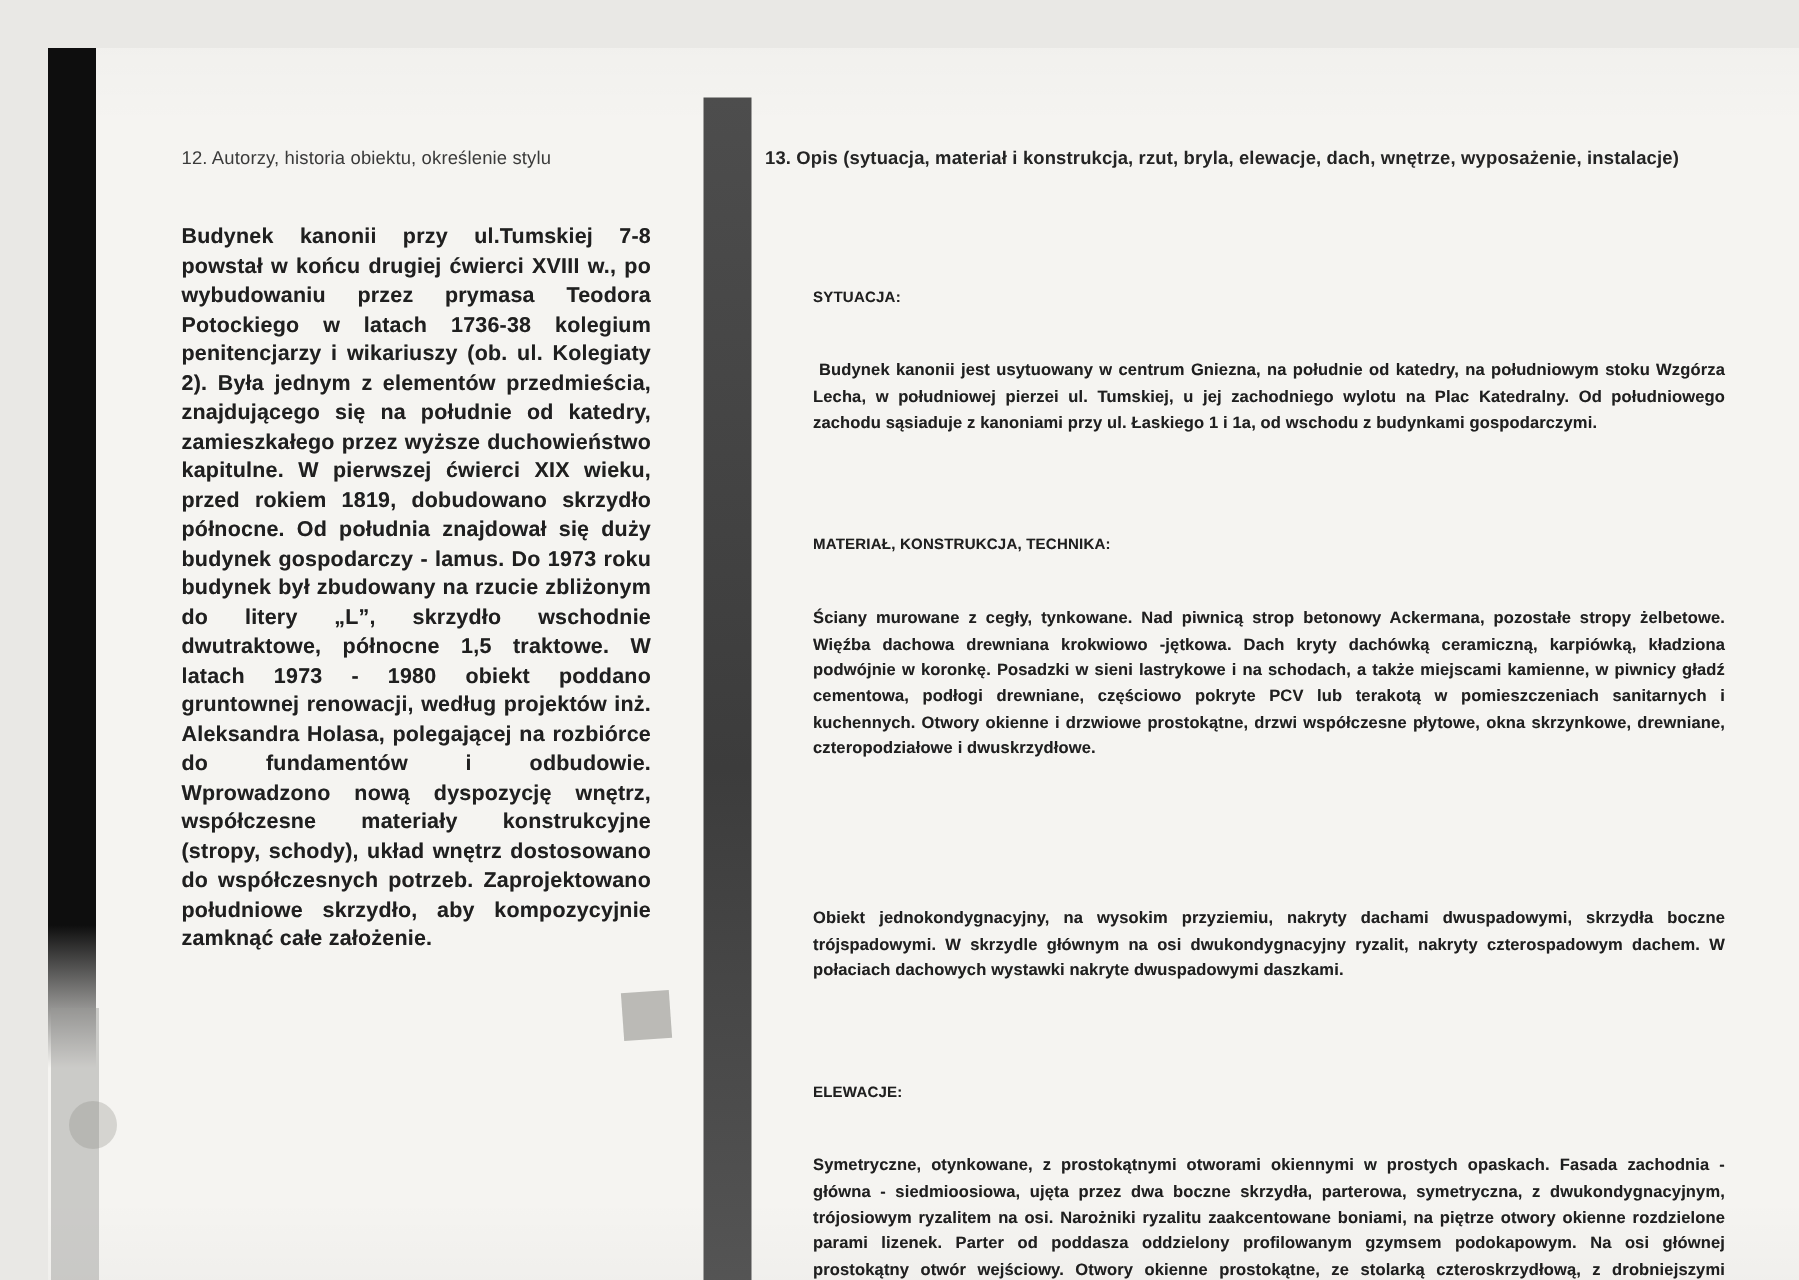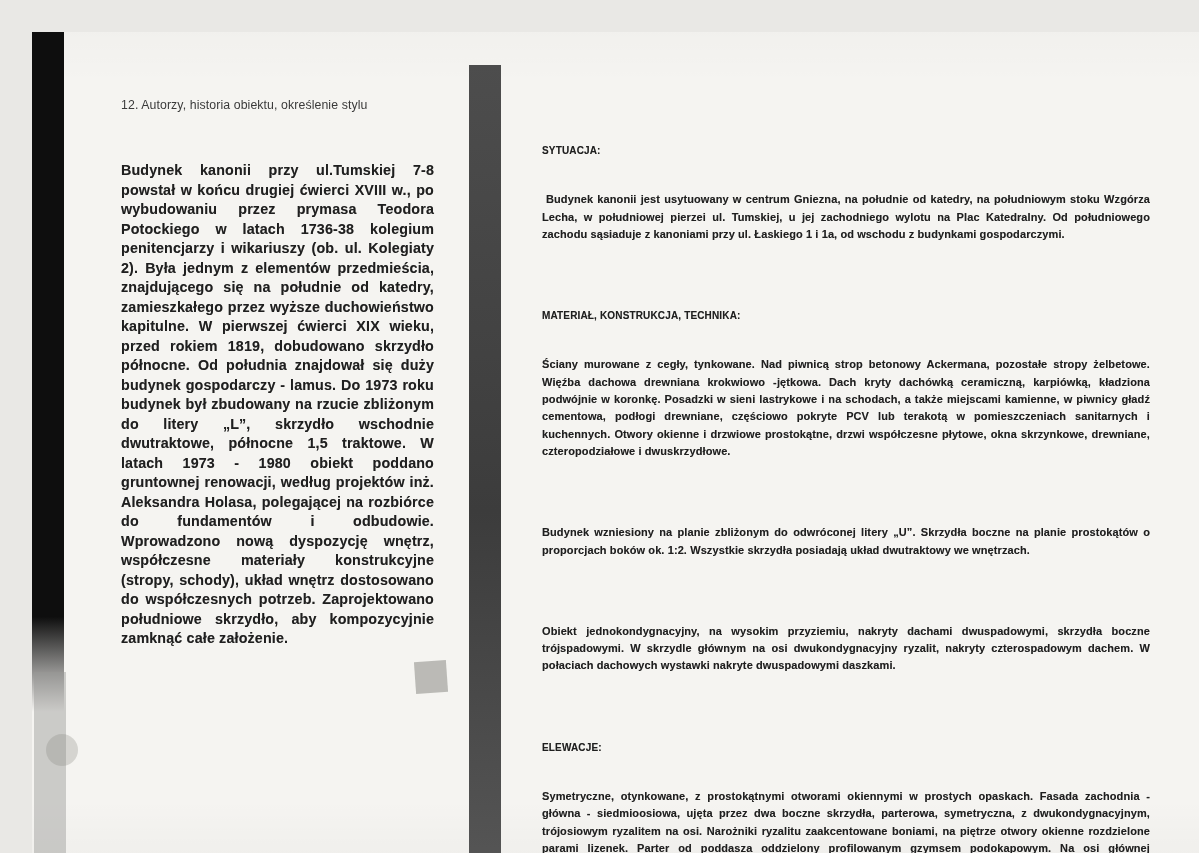--- a/index.html
+++ b/index.html
@@ -55,21 +55,21 @@
   .col-left{left:57px;width:377px;}
   .col-right{left:446px;width:736px;}
 
   .field-header{
     font-size:12.3px;line-height:16px;color:var(--muted);
     letter-spacing:.1px;white-space:nowrap;
   }
   .field-header.bold{font-weight:700;color:#242424;}
 
   .col-left .field-body{
-    margin-top:16px;
+    margin-top:4px;
     font-weight:700;
     font-size:14.3px;line-height:19.5px;
     text-align:justify;
     letter-spacing:.15px;
     color:var(--ink);
     text-shadow:0 0 .4px rgba(0,0,0,.35);
   }
 
   .col-right .sections{margin-top:13px;}
   .sec-title{
@@ -101,35 +101,35 @@
   <div class="left-edge-faint"></div>
 
   <div class="col col-left">
     <div class="field-header">12. Autorzy, historia obiektu, określenie stylu</div>
     <p class="field-body">Budynek kanonii przy ul.Tumskiej 7-8 powstał w końcu drugiej ćwierci XVIII w., po wybudowaniu przez prymasa Teodora Potockiego w latach 1736-38 kolegium penitencjarzy i wikariuszy (ob. ul. Kolegiaty 2). Była jednym z elementów przedmieścia, znajdującego się na południe od katedry, zamieszkałego przez wyższe duchowieństwo kapitulne. W pierwszej ćwierci XIX wieku, przed rokiem 1819, dobudowano skrzydło północne. Od południa znajdował się duży budynek gospodarczy - lamus. Do 1973 roku budynek był zbudowany na rzucie zbliżonym do litery „L”, skrzydło wschodnie dwutraktowe, północne 1,5 traktowe. W latach 1973 - 1980 obiekt poddano gruntownej renowacji, według projektów inż. Aleksandra Holasa, polegającej na rozbiórce do fundamentów i odbudowie. Wprowadzono nową dyspozycję wnętrz, współczesne materiały konstrukcyjne (stropy, schody), układ wnętrz dostosowano do współczesnych potrzeb. Zaprojektowano południowe skrzydło, aby kompozycyjnie zamknąć całe założenie.</p>
   </div>
 
   <div class="divider"></div>
 
   <div class="col col-right">
+    <div class="field-header bold">13. Opis (sytuacja, materiał i konstrukcja, rzut, bryla, elewacje, dach, wnętrze, wyposażenie, instalacje)</div>
 
     <div class="sections">
 
       <div class="section">
         <div class="sec-title">SYTUACJA:</div>
         <p class="sec-text indent-first">Budynek kanonii jest usytuowany w centrum Gniezna, na południe od katedry, na południowym stoku Wzgórza Lecha, w południowej pierzei ul. Tumskiej, u jej zachodniego wylotu na Plac Katedralny. Od południowego zachodu sąsiaduje z kanoniami przy ul. Łaskiego 1 i 1a, od wschodu z budynkami gospodarczymi.</p>
       </div>
 
       <div class="section">
         <div class="sec-title">MATERIAŁ, KONSTRUKCJA, TECHNIKA:</div>
         <p class="sec-text">Ściany murowane z cegły, tynkowane. Nad piwnicą strop betonowy Ackermana, pozostałe stropy żelbetowe. Więźba dachowa drewniana krokwiowo -jętkowa. Dach kryty dachówką ceramiczną, karpiówką, kładziona podwójnie w koronkę. Posadzki w sieni lastrykowe i na schodach, a także miejscami kamienne, w piwnicy gładź cementowa, podłogi drewniane, częściowo pokryte PCV lub terakotą w pomieszczeniach sanitarnych i kuchennych. Otwory okienne i drzwiowe prostokątne, drzwi współczesne płytowe, okna skrzynkowe, drewniane, czteropodziałowe i dwuskrzydłowe.</p>
       </div>
 
       <div class="section">
-        <p class="sec-text">Budynek wzniesiony na planie zbliżonym do odwróconej litery „U”. Skrzydła boczne na planie prostokątów o proporcjach boków ok. 1:2. Wszystkie skrzydła posiadają układ dwutraktowy we wnętrzach.</p>
       </div>
 
       <div class="section">
         <p class="sec-text">Obiekt jednokondygnacyjny, na wysokim przyziemiu, nakryty dachami dwuspadowymi, skrzydła boczne trójspadowymi. W skrzydle głównym na osi dwukondygnacyjny ryzalit, nakryty czterospadowym dachem. W połaciach dachowych wystawki nakryte dwuspadowymi daszkami.</p>
       </div>
 
       <div class="section">
         <div class="sec-title">ELEWACJE:</div>
         <p class="sec-text">Symetryczne, otynkowane, z prostokątnymi otworami okiennymi w prostych opaskach. Fasada zachodnia - główna - siedmioosiowa, ujęta przez dwa boczne skrzydła, parterowa, symetryczna, z dwukondygnacyjnym, trójosiowym ryzalitem na osi. Narożniki ryzalitu zaakcentowane boniami, na piętrze otwory okienne rozdzielone parami lizenek. Parter od poddasza oddzielony profilowanym gzymsem podokapowym. Na osi głównej prostokątny otwór wejściowy. Otwory okienne prostokątne, ze stolarką czteroskrzydłową, z drobniejszymi podziałami skrzydeł szprosami. Elewacja wschodnia - symetryczna, jedenastoosiowa, symetryczna, parterowa na wysokim cokole pokrytym poziomymi pasami boniowania, z dwupiętrowym ryzalitem na osi, o narożnikach zaakcentowanych boniami. Parter od poddasza oddzielony ozdobnym gzymsem koronującym. W połaci dachowej po cztery kaferki z każdej strony ryzalitu. Osie wyznaczone przez prostokątne otwory okienne w opaskach, z dwuskrzydłową stolarką okienną, z podziałami skrzydeł szprosami na trzy pola. Na trzeciej osi od północy otwór wejściowy z betonowymi schodkami. Elewacja północna - skrzydło płn. - dwukondygnacyjna, siedmioosiowa, symetryczna, o narożnikach zaakcentowanych boniami, na wysokim boniowanym poziomymi pasami przyziemiu, zamknięta profilowanym gzymsem podokapowym. W połaci dachowej pięć wystawek, nakrytych własnymi dwuspadowymi daszkami W przyziemiu na osi symetrii prostokątne drzwi wejściowe. Na parterze osie wyznaczone przez prostokątne otwory okienne w prostych opaskach., stolarka okienna analogicznie jak w pozostałych elewacjach.</p>
       </div>

